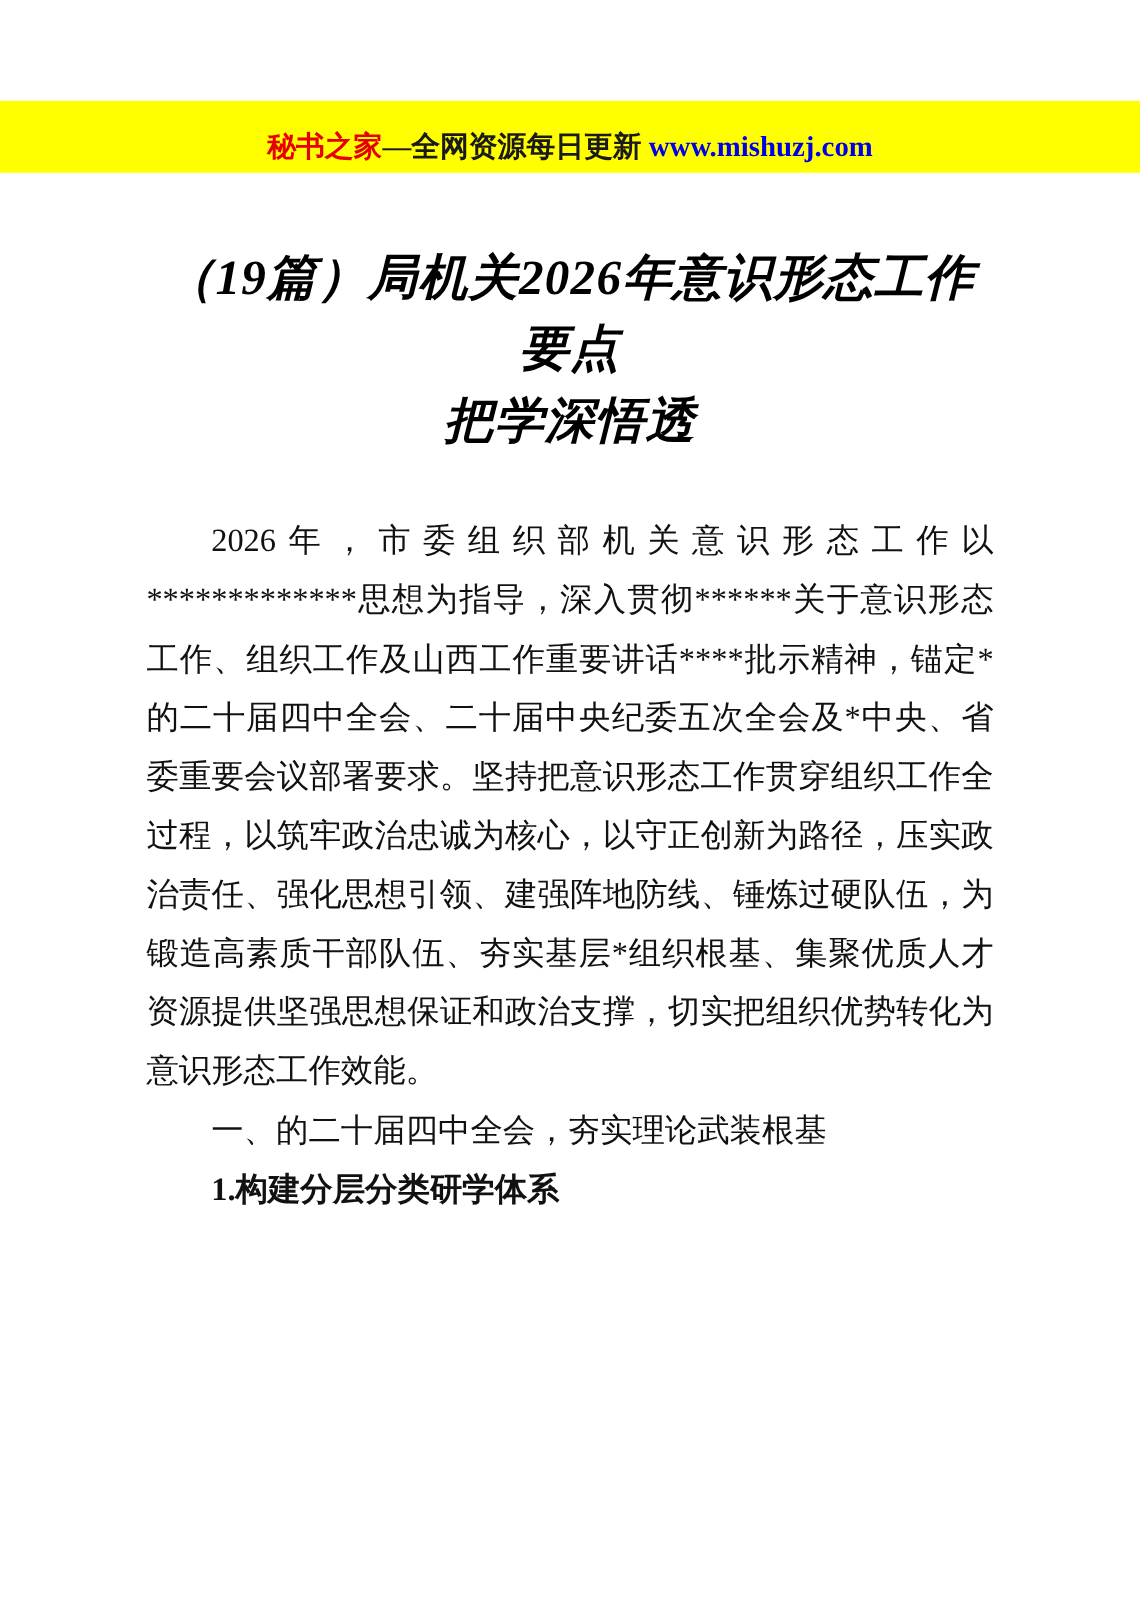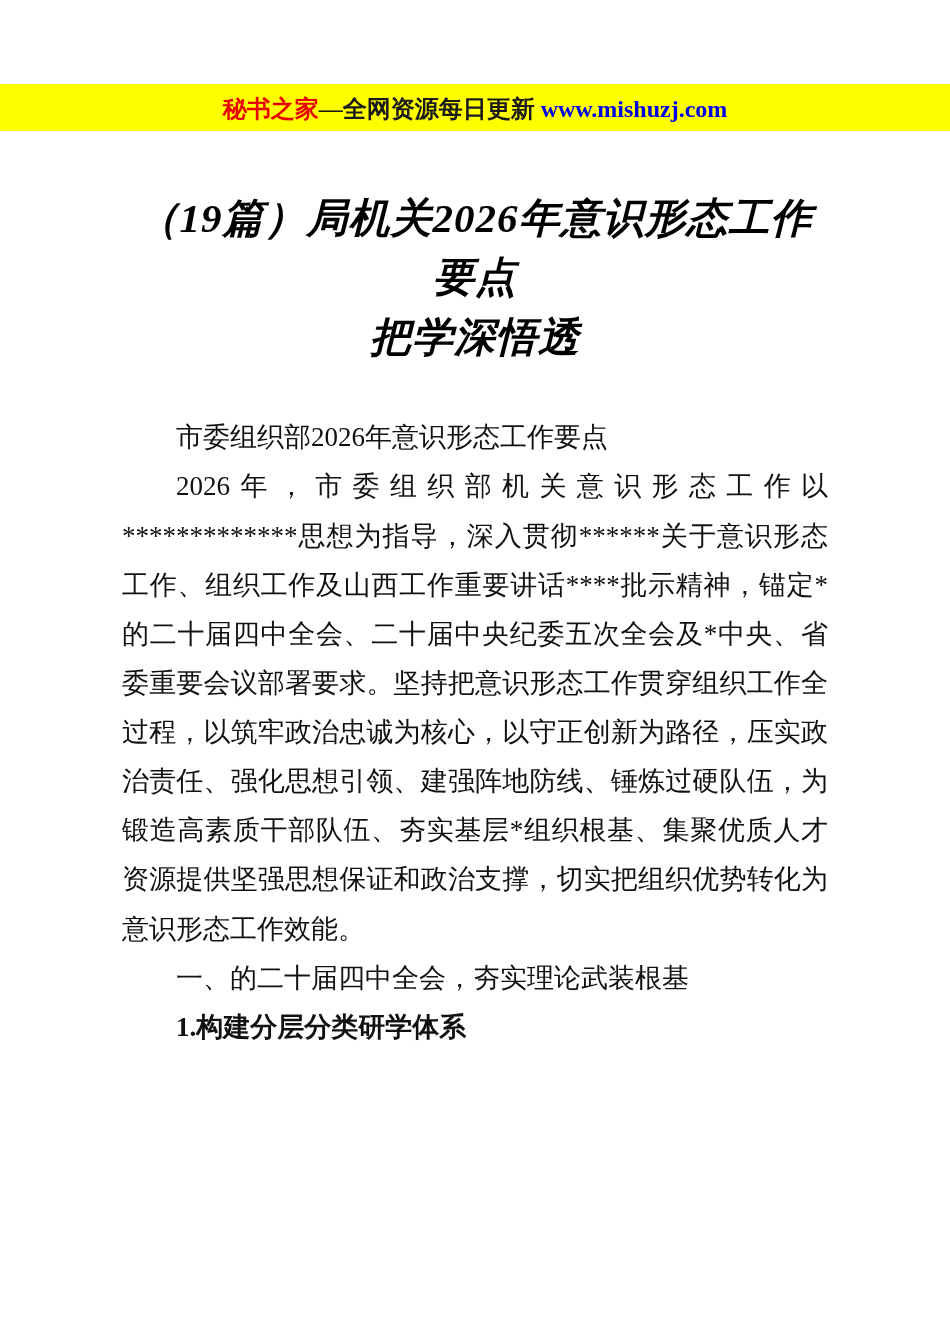--- a/index.html
+++ b/index.html
@@ -10,21 +10,21 @@
     color: #000000;
     overflow: hidden;
   }
   .banner {
     margin-top: 84px;
     width: 100%;
     background: #ffff00;
     text-align: center;
     font-size: 24px;
     font-weight: bold;
-    padding: 9px 0 6px 0;
+    padding: 22px 0 6px 0;
     font-family: "Liberation Serif", serif;
   }
   .banner .site { color: #e60000; }
   .banner .tagline { color: #1a1a1a; }
   .banner .url { color: #0000e6; cursor: pointer; }
   .doc {
     padding: 0 122px;
   }
   .title {
     margin-top: 58px;
@@ -55,18 +55,17 @@
 <div class="banner">
   <span class="site">秘书之家</span><span class="tagline">—全网资源每日更新 </span><span class="url">www.mishuzj.com</span>
 </div>
 
 <div class="doc">
   <div class="title">
     <span>（19篇）局机关2026年意识形态工作要点</span>
     <span>把学深悟透</span>
   </div>
   <div class="content">
-    <p>市委组织部2026年意识形态工作要点</p>
     <p>2026年，市委组织部机关意识形态工作以*************思想为指导，深入贯彻******关于意识形态工作、组织工作及山西工作重要讲话****批示精神，锚定*的二十届四中全会、二十届中央纪委五次全会及*中央、省委重要会议部署要求。坚持把意识形态工作贯穿组织工作全过程，以筑牢政治忠诚为核心，以守正创新为路径，压实政治责任、强化思想引领、建强阵地防线、锤炼过硬队伍，为锻造高素质干部队伍、夯实基层*组织根基、集聚优质人才资源提供坚强思想保证和政治支撑，切实把组织优势转化为意识形态工作效能。</p>
     <p>一、的二十届四中全会，夯实理论武装根基</p>
     <p class="bold">1.构建分层分类研学体系</p>
   </div>
 </div>
 
 </body></html>

